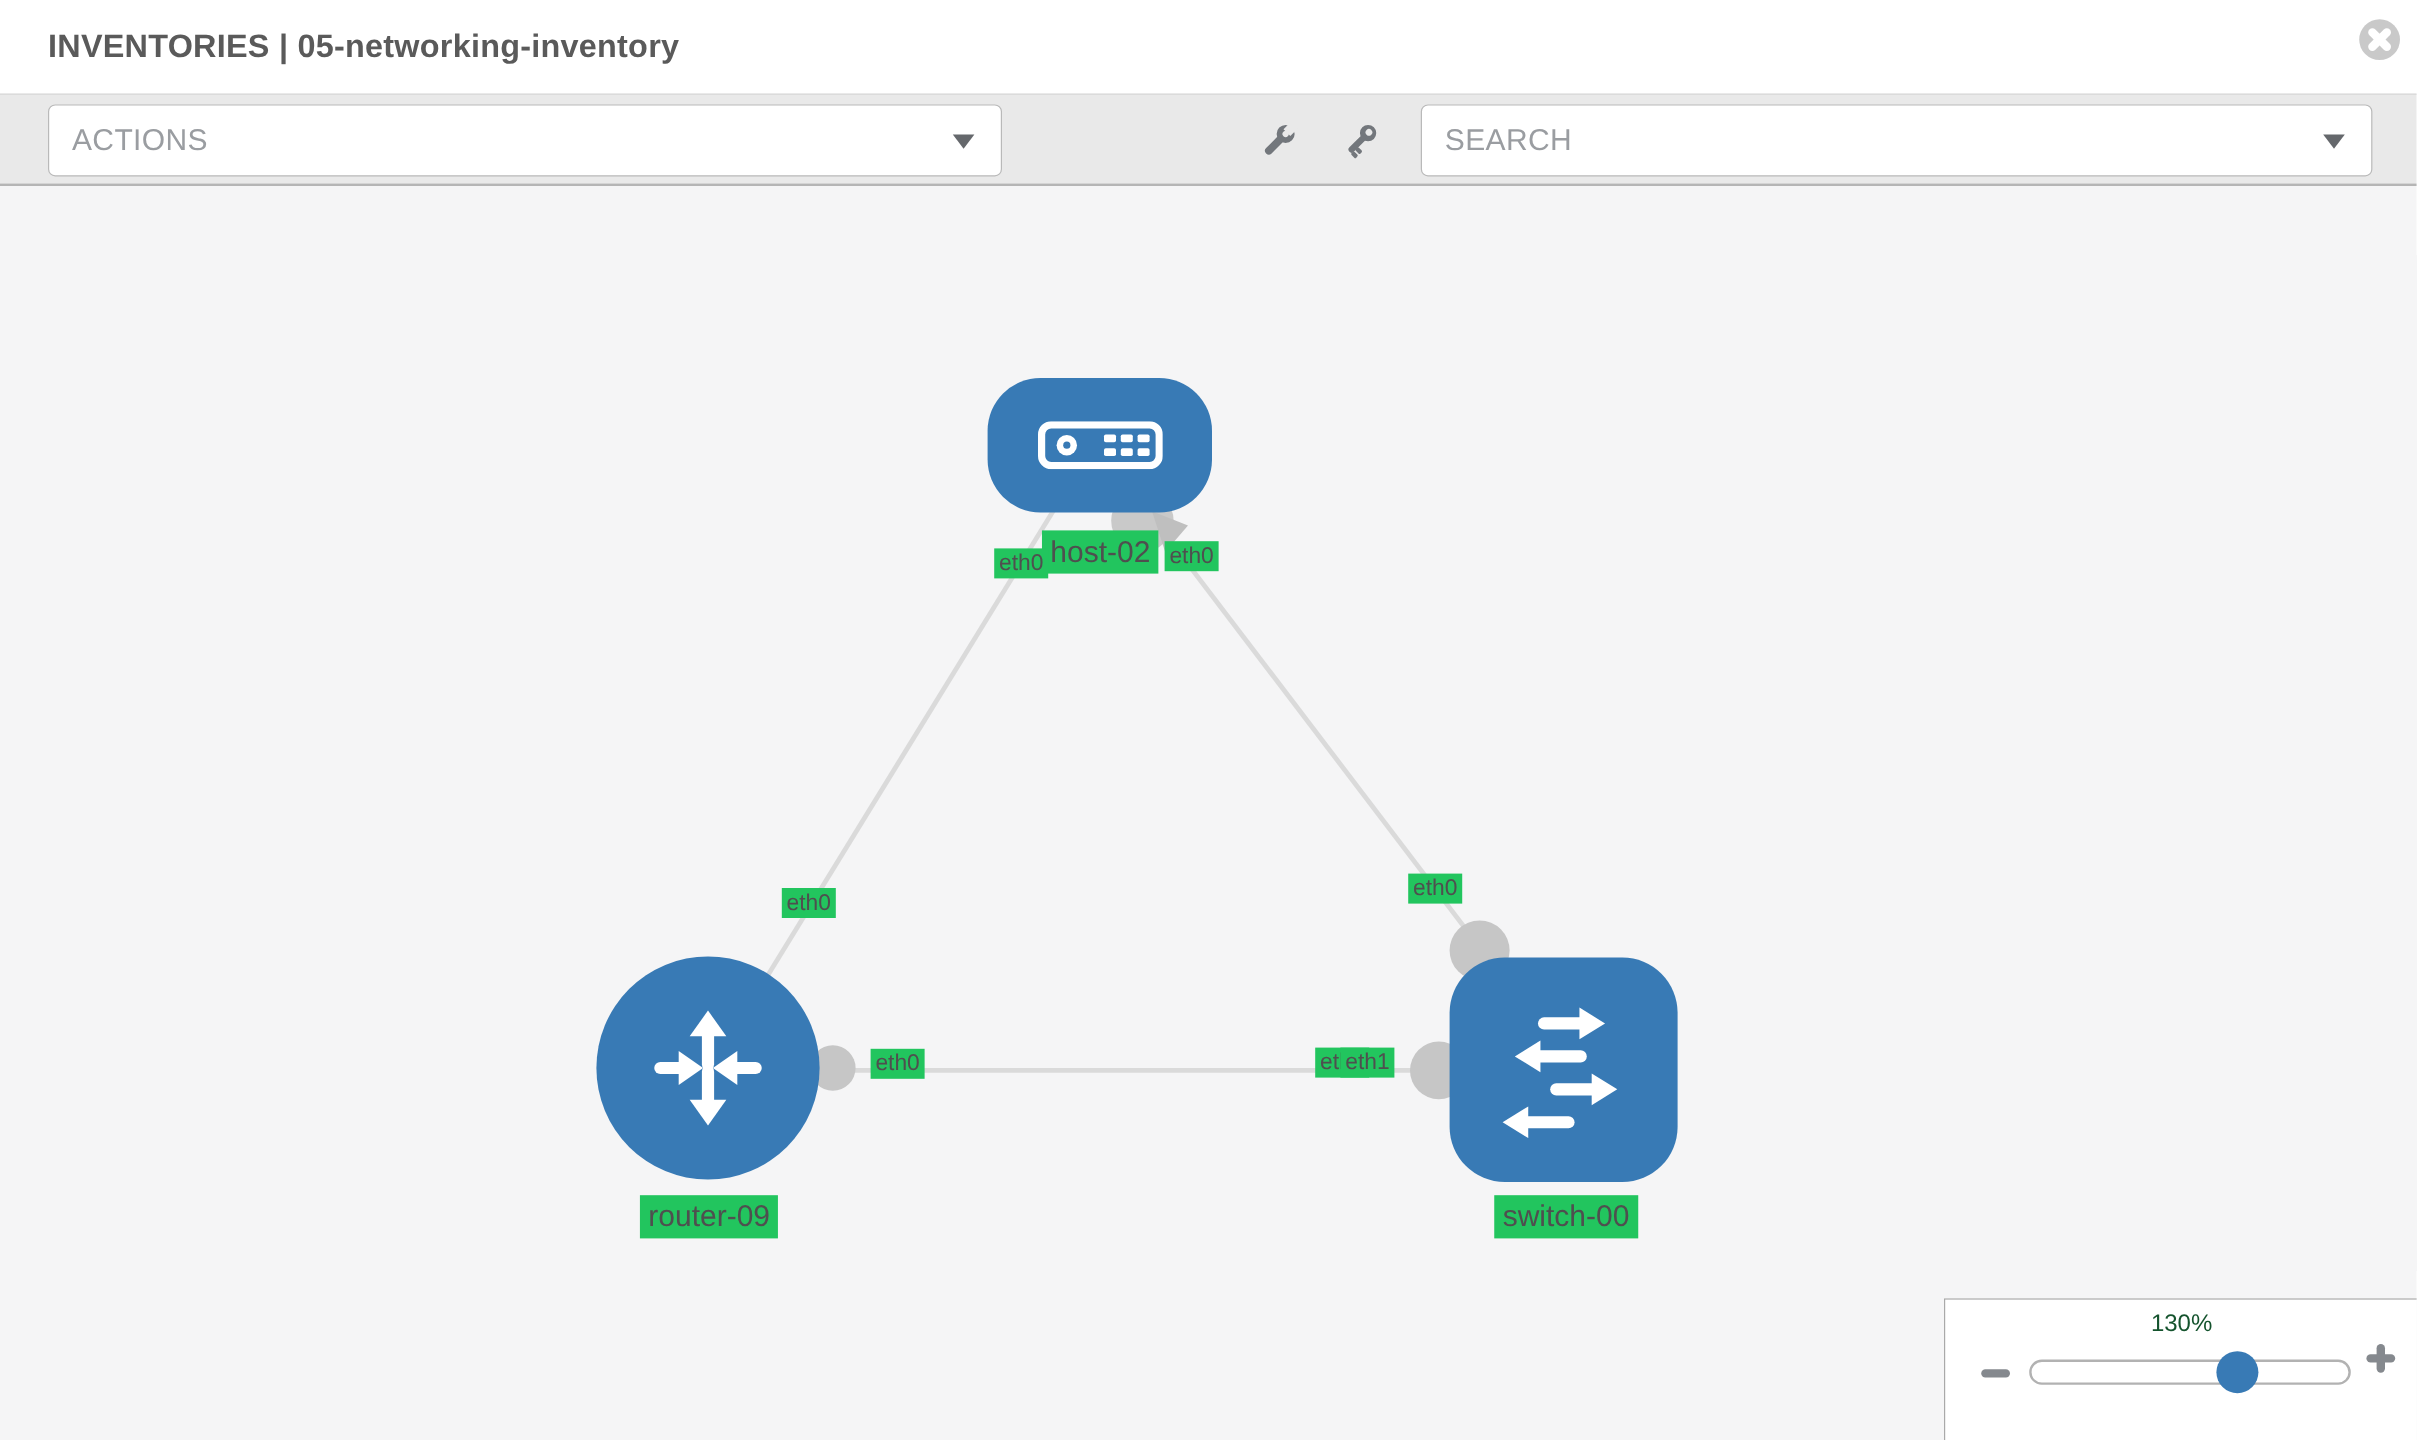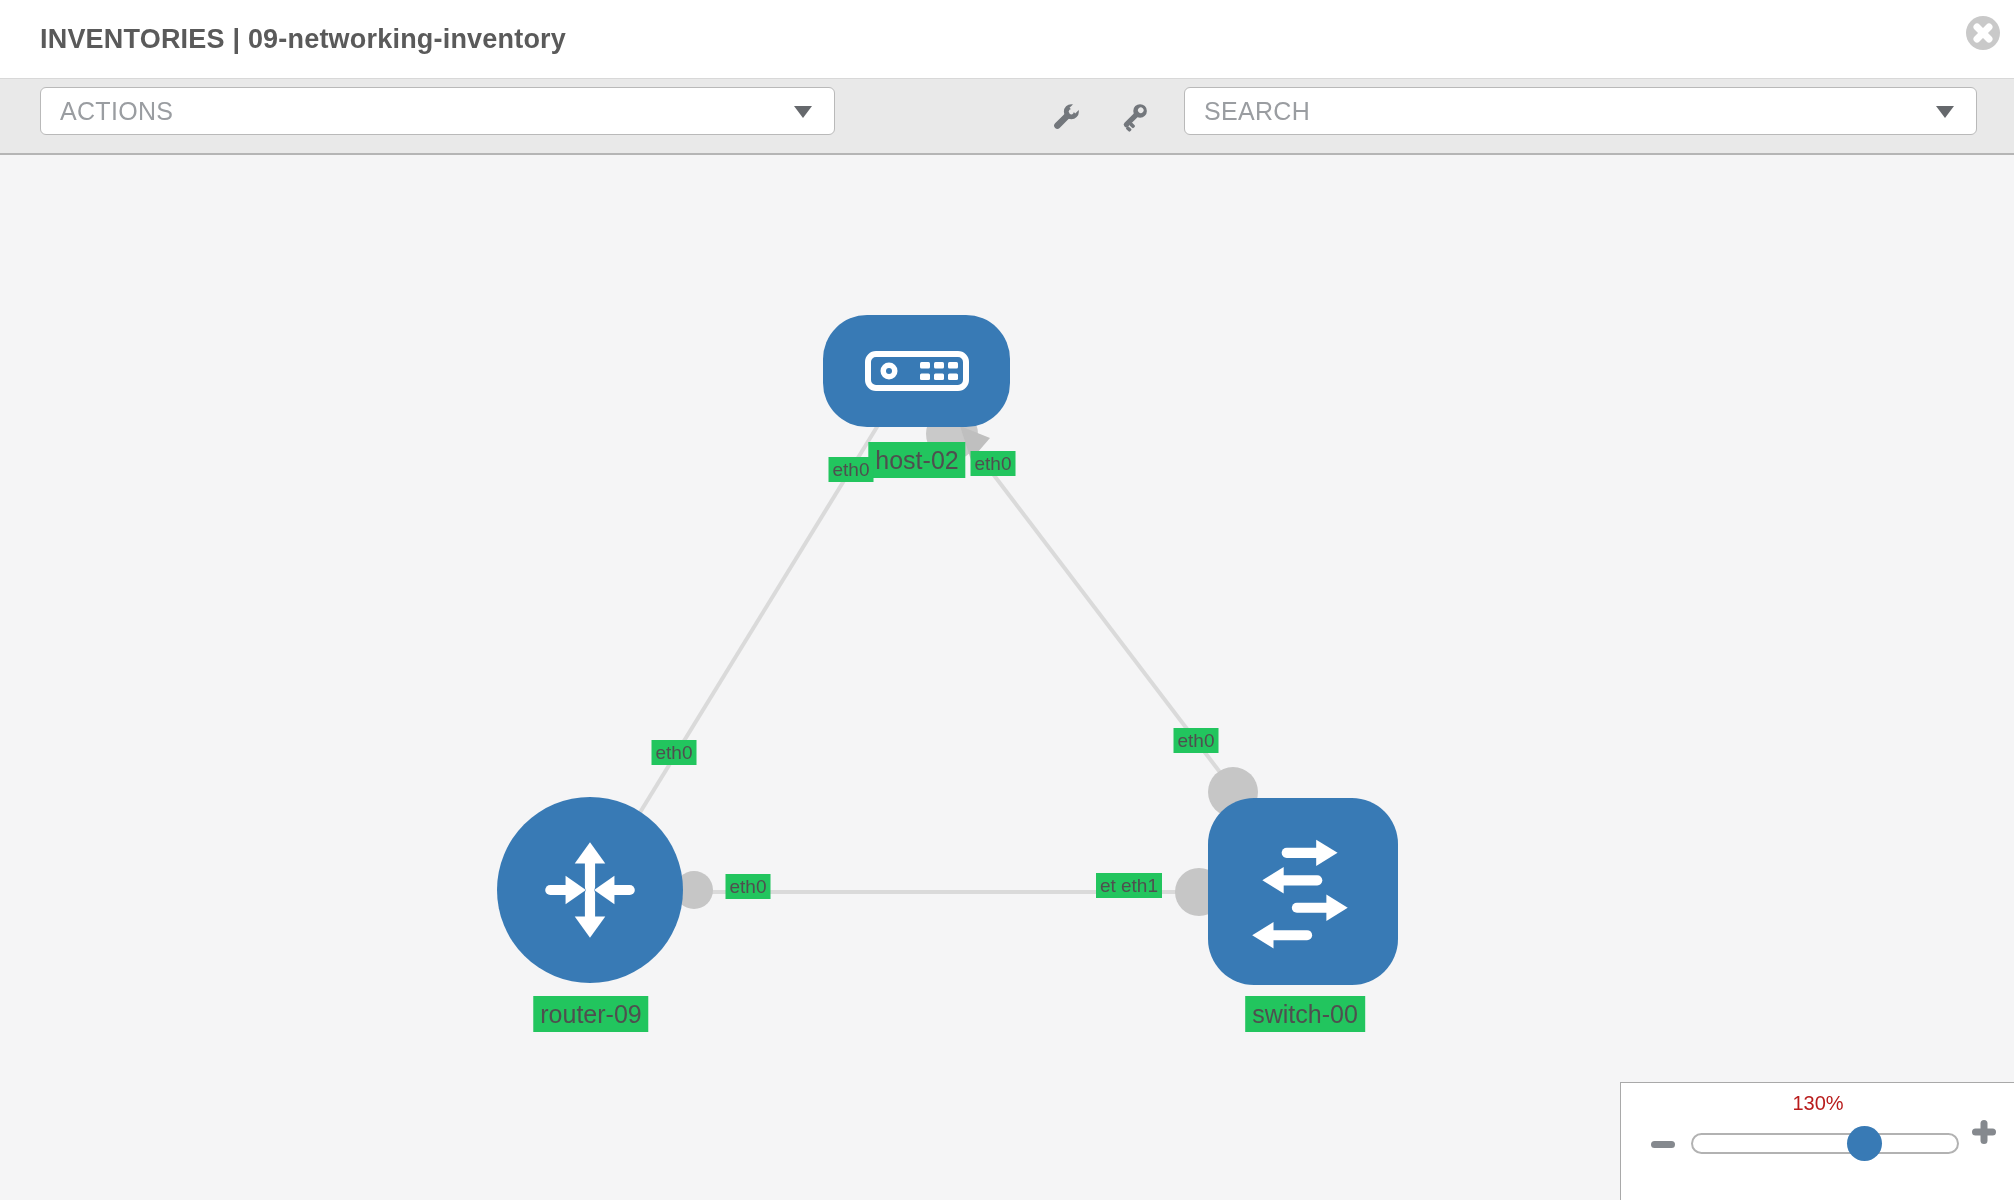--- a/index.html
+++ b/index.html
@@ -23,36 +23,36 @@
 
   
   .header{position:absolute;left:0;top:0;right:0;height:78px;background:#ffffff;z-index:3;}
   .title{position:absolute;left:40px;top:50%;transform:translateY(-50%);
          font-size:27px;font-weight:700;color:#5a5a5a;letter-spacing:.2px;}
   .close-btn{position:absolute;left:1965px;top:15px;width:36px;height:36px;border:0;background:transparent;padding:0;cursor:pointer;}
 
   
   .toolbar{position:absolute;left:0;top:78px;right:0;height:74px;background:#e9e9e9;
            border-top:1px solid #d8d8d8;border-bottom:2px solid #b5b5b5;z-index:3;}
-  .select{position:absolute;top:8px;height:48px;background:#ffffff;border:1px solid #b9b9b9;
+  .select{position:absolute;top:8px;height:60px;background:#ffffff;border:1px solid #b9b9b9;
           border-radius:6px;box-sizing:border-box;display:flex;align-items:center;cursor:pointer;}
   .select .sel-text{margin-left:19px;font-size:25px;color:#9a9da1;letter-spacing:.3px;}
   .caret{position:absolute;right:22px;top:50%;margin-top:-5px;width:0;height:0;
          border-left:9px solid transparent;border-right:9px solid transparent;border-top:12px solid #65686c;}
   .select-actions{left:40px;width:795px;}
   .select-search{left:1184px;width:793px;}
   .tool-icon{position:absolute;top:21px;width:36px;height:36px;cursor:pointer;}
   .tool-wrench{left:1047px;}
   .tool-key{left:1115px;}
 
   
   .zoom-panel{position:absolute;left:1620px;top:1082px;width:402px;height:130px;
               background:#ffffff;border:1px solid #a9a9a9;box-sizing:border-box;}
   .zoom-value{position:absolute;left:0;top:9px;width:394px;text-align:center;
-              font-size:20px;color:#b91c1c;}
+              font-size:20px;color:#14532d;}
   .zoom-btn{position:absolute;border:0;background:transparent;padding:0;cursor:pointer;}
   .zoom-minus{left:28px;top:48px;width:28px;height:26px;}
   .zoom-plus{left:348px;top:34px;width:30px;height:30px;}
   .zoom-track{position:absolute;left:70px;top:50px;width:268px;height:21px;background:#ffffff;
               border:2px solid #b2b2b2;border-radius:12px;box-sizing:border-box;cursor:pointer;}
   .zoom-thumb{position:absolute;left:226px;top:43px;width:35px;height:35px;border-radius:50%;
               background:#387ab5;cursor:grab;}
 </style>
 </head>
 <body>
@@ -143,21 +143,21 @@
       <button class="zoom-btn zoom-plus">
         <svg width="30" height="30" viewBox="0 0 30 30">
           <rect x="3" y="11.5" width="24" height="7" rx="3.5" fill="#85898e"></rect>
           <rect x="11.5" y="3" width="7" height="24" rx="3.5" fill="#85898e"></rect>
         </svg>
       </button>
     </div>
   </div>
 
   <div class="header">
-    <div class="title">INVENTORIES | 09-networking-inventory</div>
+    <div class="title">INVENTORIES | 05-networking-inventory</div>
     <button class="close-btn">
       <svg width="36" height="36" viewBox="0 0 36 36">
         <circle cx="18" cy="18" r="17" fill="#c9c9c9"></circle>
         <g stroke="#ffffff" stroke-width="7" stroke-linecap="round">
           <line x1="12" y1="12" x2="24" y2="24"></line>
           <line x1="24" y1="12" x2="12" y2="24"></line>
         </g>
       </svg>
     </button>
   </div>

